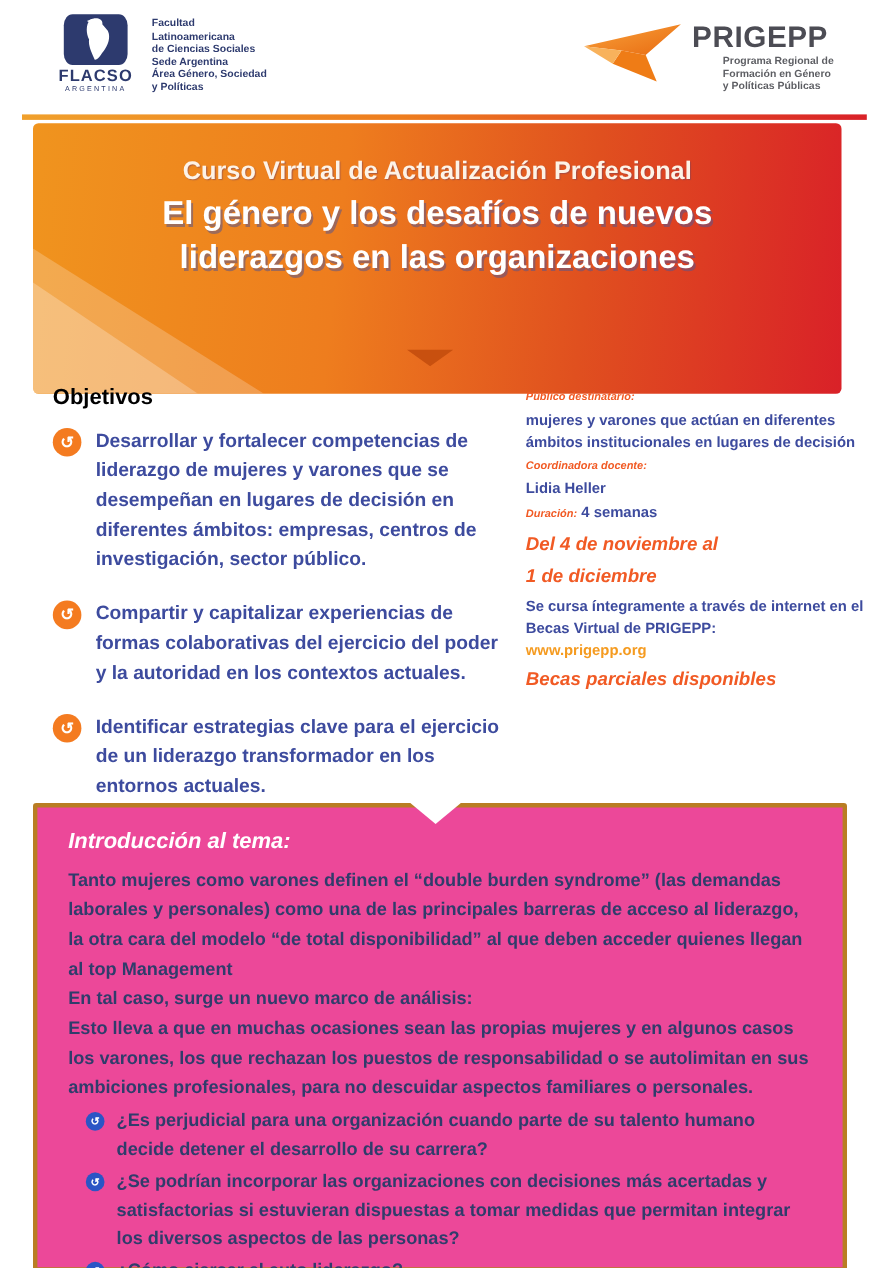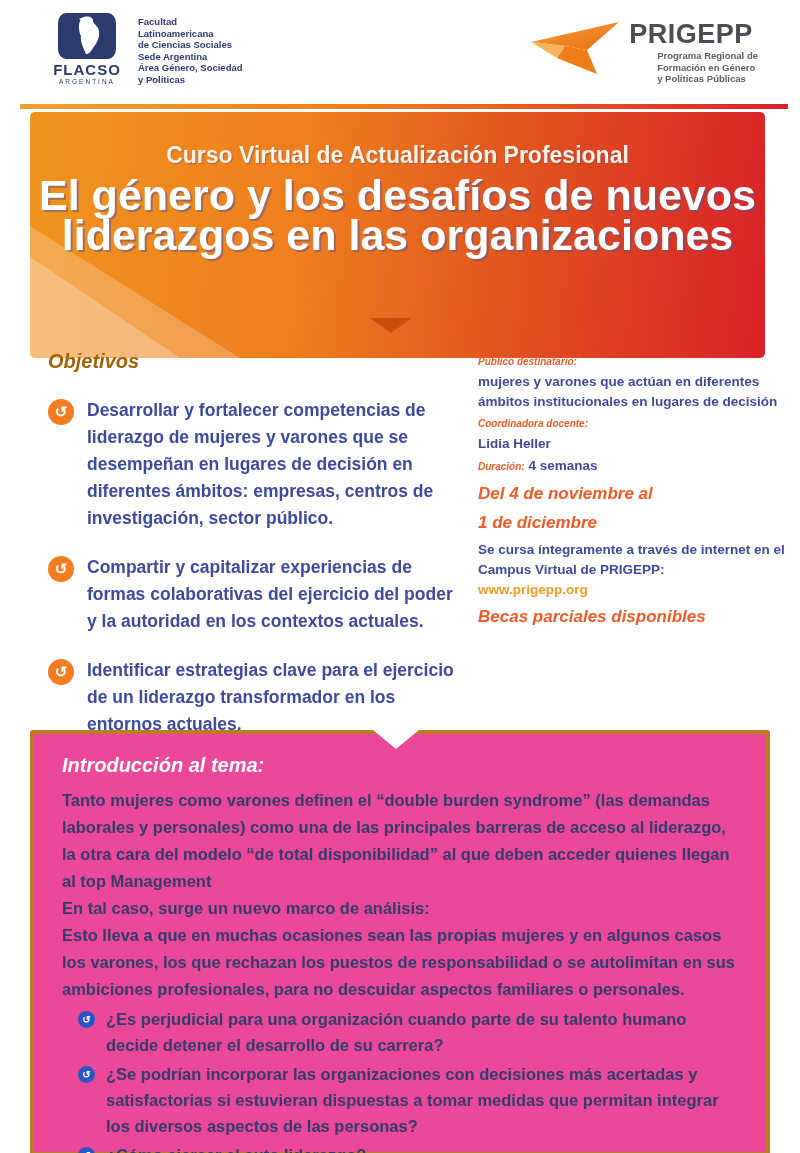--- a/index.html
+++ b/index.html
@@ -37,32 +37,32 @@
             background:linear-gradient(96deg,#f0941e 0%,#ee7d1e 38%,#e0501f 68%,#d92128 100%);
             border-radius:5px; text-align:center; overflow:hidden; }
   .banner-highlight { position:absolute; left:0; bottom:0; width:210px; height:150px;
             background:rgba(255,255,255,.22);
             clip-path:polygon(0 12%, 100% 100%, 0 100%); }
   .banner-highlight2 { position:absolute; left:0; bottom:0; width:150px; height:110px;
             background:rgba(255,255,255,.25);
             clip-path:polygon(0 8%, 100% 100%, 0 100%); }
   .banner-kicker { margin-top:30px; color:#fdf3e7; font-size:23px; font-weight:bold;
             text-shadow:1px 1px 1px rgba(130,70,90,.55); }
-  .banner-title { margin-top:6px; color:#ffffff; font-size:43px; font-weight:bold;
+  .banner-title { margin-top:6px; color:#ffffff; font-size:30px; font-weight:bold;
             line-height:40px; text-shadow:2px 2px 0 rgba(90,85,140,.55); }
   .banner-notch { position:absolute; left:370px; top:318px; width:0; height:0;
             border-left:21px solid transparent; border-right:21px solid transparent;
             border-top:15px solid #c8500f; }
 
   
   .content { position:absolute; left:0; top:334px; width:800px; height:396px;
              display:flex; padding:16px 8px 0 48px; }
   .col-left { width:412px; }
-  .objetivos-heading { color:#a16207; font-size:20px; font-weight:bold; font-style:italic;
-             margin-bottom:24px; }
+  .objetivos-heading { color:#000000; font-size:20px; font-weight:bold; 
+             margin-bottom:14px; }
   .obj-item { display:flex; gap:13px; margin-bottom:22px; }
   .bullet-orange { width:26px; height:26px; border-radius:50%; background:#f47b20;
              color:#ffffff; font-size:15px; font-weight:bold; flex-shrink:0;
              display:flex; align-items:center; justify-content:center; margin-top:2px; }
   .obj-text { color:#3d4b9e; font-size:17.5px; line-height:27px; font-weight:bold; }
 
   .col-right { width:330px; padding-left:18px; padding-top:2px;
              color:#3d4b9e; font-size:13.5px; line-height:20px; font-weight:bold; }
   .lbl-orange { color:#f15a24; font-size:10px; font-weight:bold; font-style:italic; }
   .lbl-inline { display:inline; }
@@ -176,21 +176,21 @@
     </div>
     <div class="info-block">
       <div class="lbl-orange">Coordinadora docente:</div>
       <div>Lidia Heller</div>
     </div>
     <div class="info-block">
       <span class="lbl-orange lbl-inline">Duración:</span><span> 4 semanas</span>
     </div>
     <div class="big-orange">Del 4 de noviembre al</div>
     <div class="big-orange">1 de diciembre</div>
-    <div>Se cursa íntegramente a través de internet en el Campus Virtual de PRIGEPP:</div>
+    <div>Se cursa íntegramente a través de internet en el Becas Virtual de PRIGEPP:</div>
     <a href="#" class="url-link">www.prigepp.org</a>
     <div class="big-orange">Becas parciales disponibles</div>
   </div>
 </div>
 
 <div class="intro-box">
   <div class="intro-notch"></div>
   <div class="intro-heading">Introducción al tema:</div>
 
   <div class="intro-p"><span>Tanto mujeres como varones definen el </span><span>“double burden syndrome”</span><span> (las demandas laborales y personales) como una de las principales barreras de acceso al liderazgo, la otra cara del modelo </span><span>“de total disponibilidad”</span><span> al que deben acceder quienes llegan al top Management</span></div>

